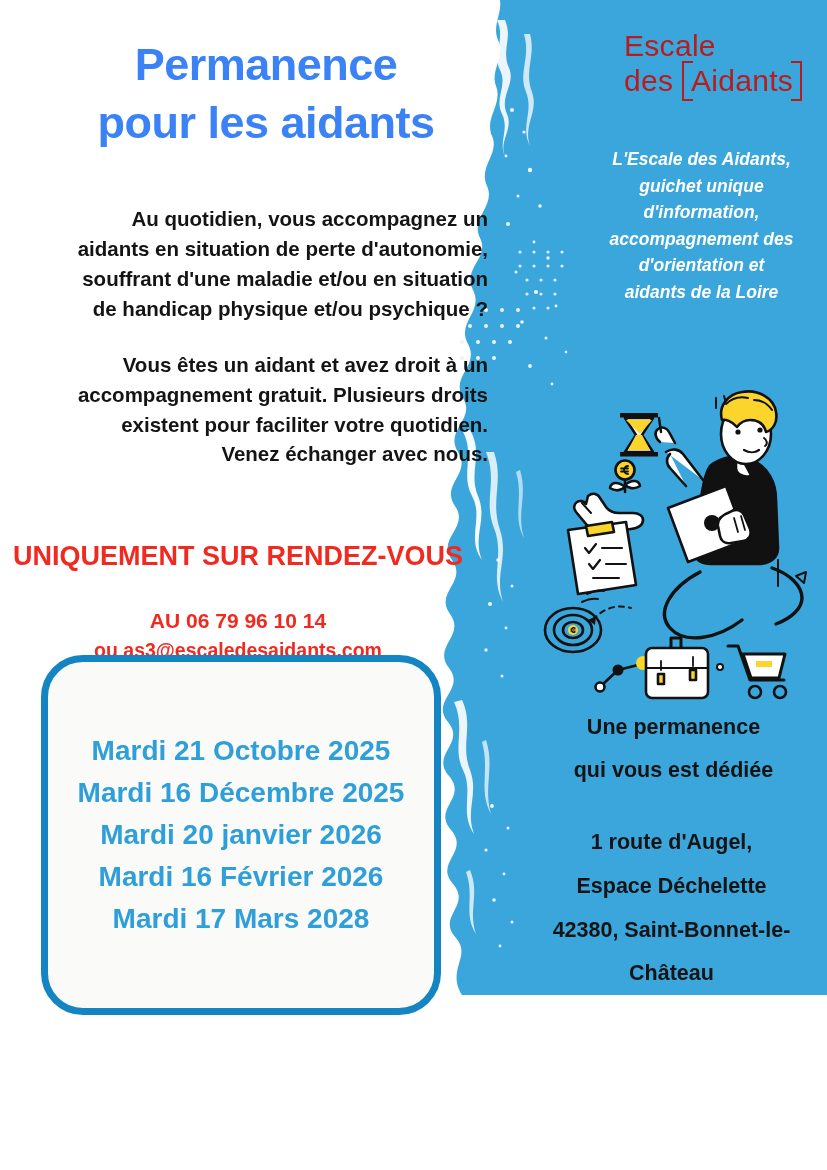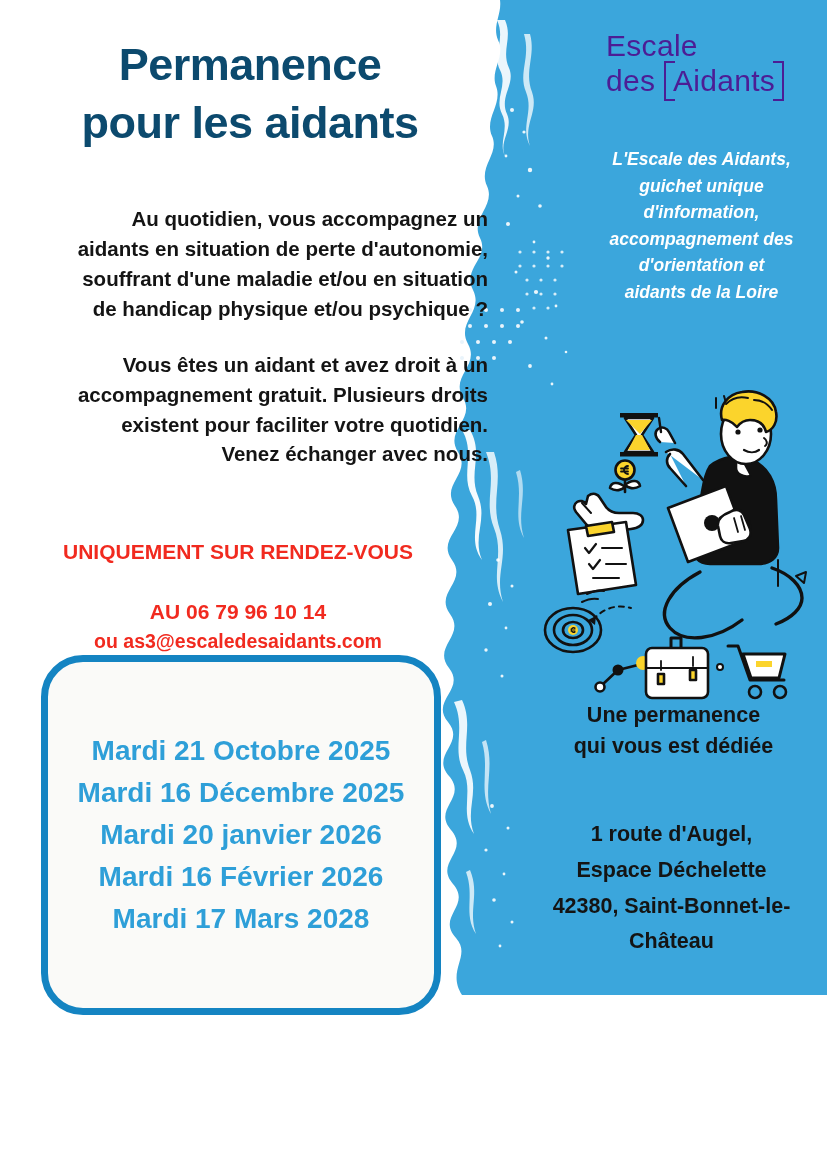--- a/index.html
+++ b/index.html
@@ -17,23 +17,23 @@
     position:absolute;
     left:0;top:0;width:827px;height:995px;
     pointer-events:none;
   }
   .blue-panel svg{display:block;}
 
   
   .left-col{position:absolute;left:0;top:0;width:500px;height:1040px;}
 
   .title{
-    position:absolute;left:0;top:36px;width:500px;
-    text-align:center;
-    color:#0c4a6e;
+    position:absolute;left:16px;top:36px;width:500px;
+    text-align:center;
+    color:#3b82f6;
     font-size:45px;
     font-weight:bold;
     line-height:1.28;
     letter-spacing:-0.5px;
   }
 
   .body-text{
     position:absolute;left:12px;top:204px;width:476px;
     text-align:center;
     color:#141414;
@@ -44,21 +44,21 @@
   .body-text p{margin:0;text-align:right;}
   .body-text p.gap{margin-top:26px;}
 
   .contact{
     position:absolute;left:12px;top:536px;width:452px;
     text-align:center;
     color:#F12A1F;
     font-weight:bold;
     line-height:1.5;
   }
-  .contact .l1{font-size:21px;letter-spacing:0px;}
+  .contact .l1{font-size:27px;letter-spacing:0px;}
   .contact .l2{font-size:21px;margin-top:28px;}
   .contact .l3{font-size:19.5px;}
 
   
   .dates-box{
     position:absolute;left:41px;top:655px;
     width:400px;height:360px;
     border:7px solid #1484C2;
     border-radius:42px;
     background:#FAFAF8;
@@ -75,22 +75,22 @@
     white-space:nowrap;
   }
 
   
   .logo-badge{
     position:absolute;left:570px;top:18px;
     width:257px;height:190px;
     background:#3BA6DC;
   }
   .logo-white{
-    position:absolute;left:606px;top:28px;
-    color:#4c1d95;
+    position:absolute;left:624px;top:28px;
+    color:#b91c1c;
     font-size:30px;
     line-height:1.18;
     font-weight:400;
     letter-spacing:0.3px;
   }
   .brackets{position:relative;display:inline-block;padding:0 9px;}
   .brackets::before,.brackets::after{
     content:"";position:absolute;top:-2px;height:100%;width:9px;
     border-top:2px solid currentColor;border-bottom:2px solid currentColor;
   }
@@ -108,31 +108,31 @@
   .intro-text p{margin:0;font-style:italic;}
 
   .perm-text{
     position:absolute;left:520px;top:700px;width:307px;
     text-align:center;
     color:#141414;
     font-size:21.5px;
     font-weight:bold;
     line-height:1.46;
   }
-  .perm-text p{margin:0;}
+  .perm-text p{margin:12px;}
 
   .addr-text{
     position:absolute;left:516px;top:815px;width:311px;
     text-align:center;
     color:#141414;
     font-size:21.5px;
     font-weight:bold;
     line-height:1.48;
   }
-  .addr-text p{margin:4px;}
+  .addr-text p{margin:12px;}
 
   
   .illus{position:absolute;left:540px;top:380px;width:300px;height:330px;}
 
   
   .footer{position:absolute;left:0;top:1040px;width:827px;height:130px;background:#fff;}
 </style>
 </head>
 <body>
 

